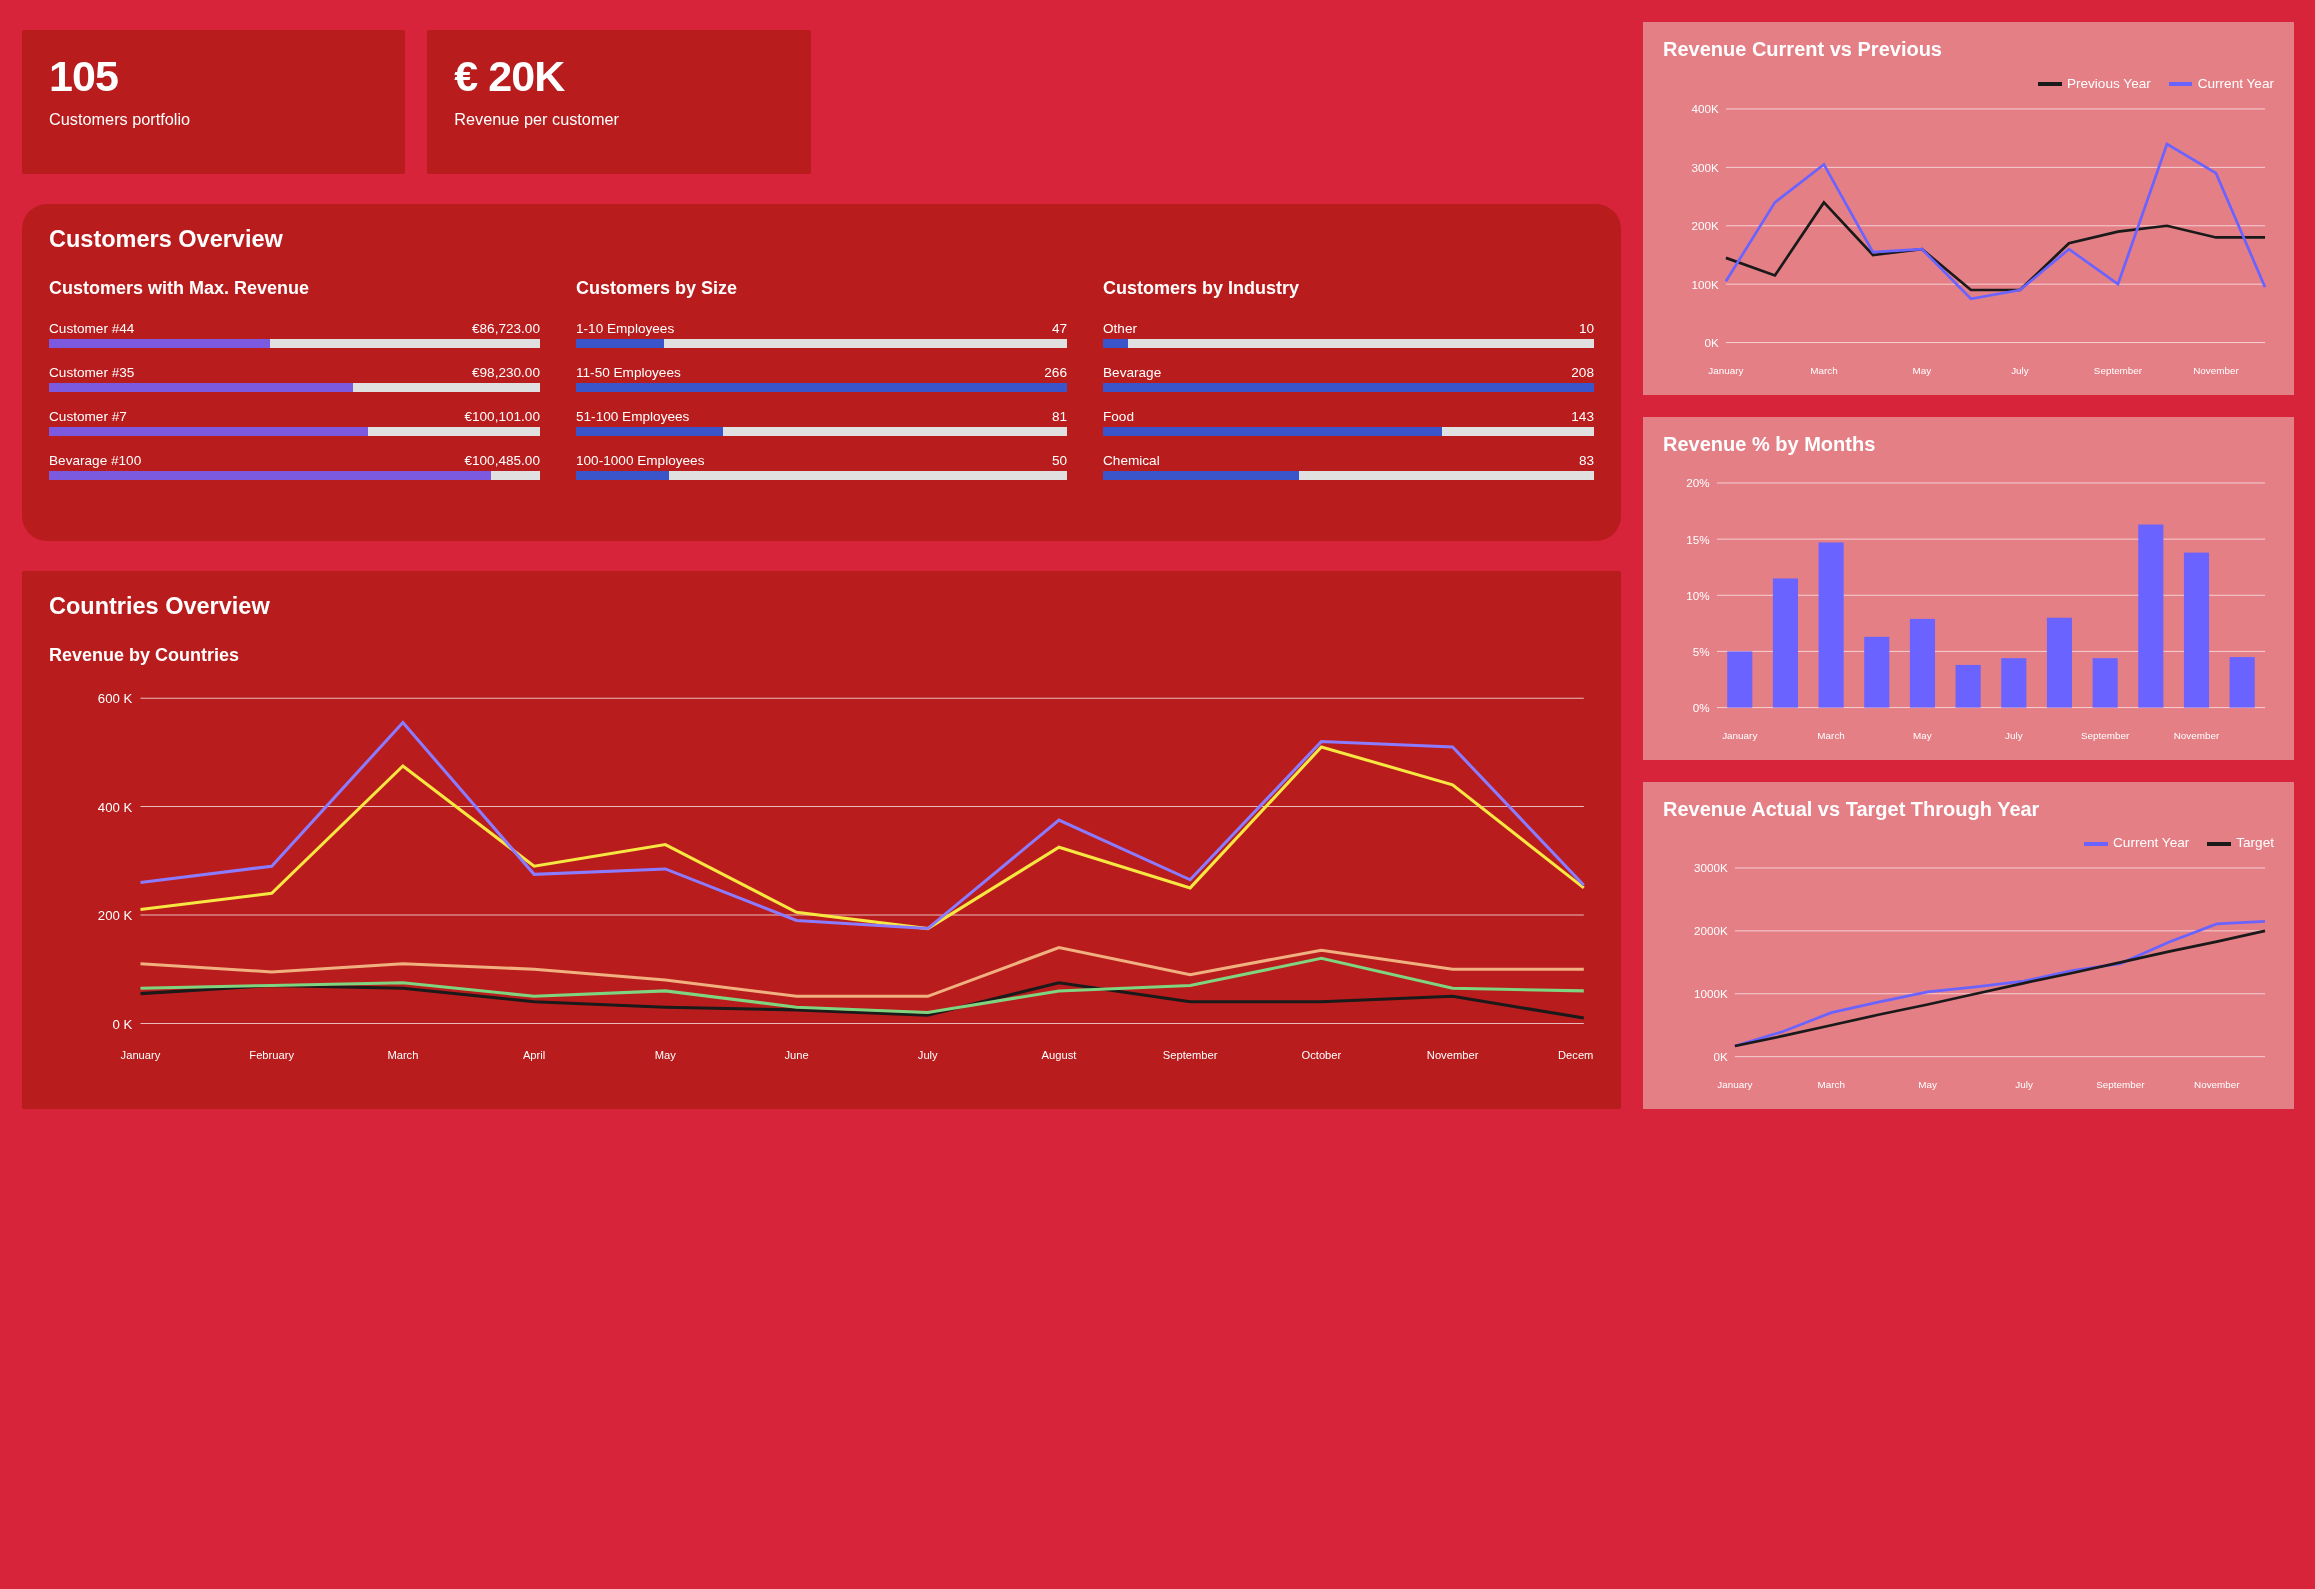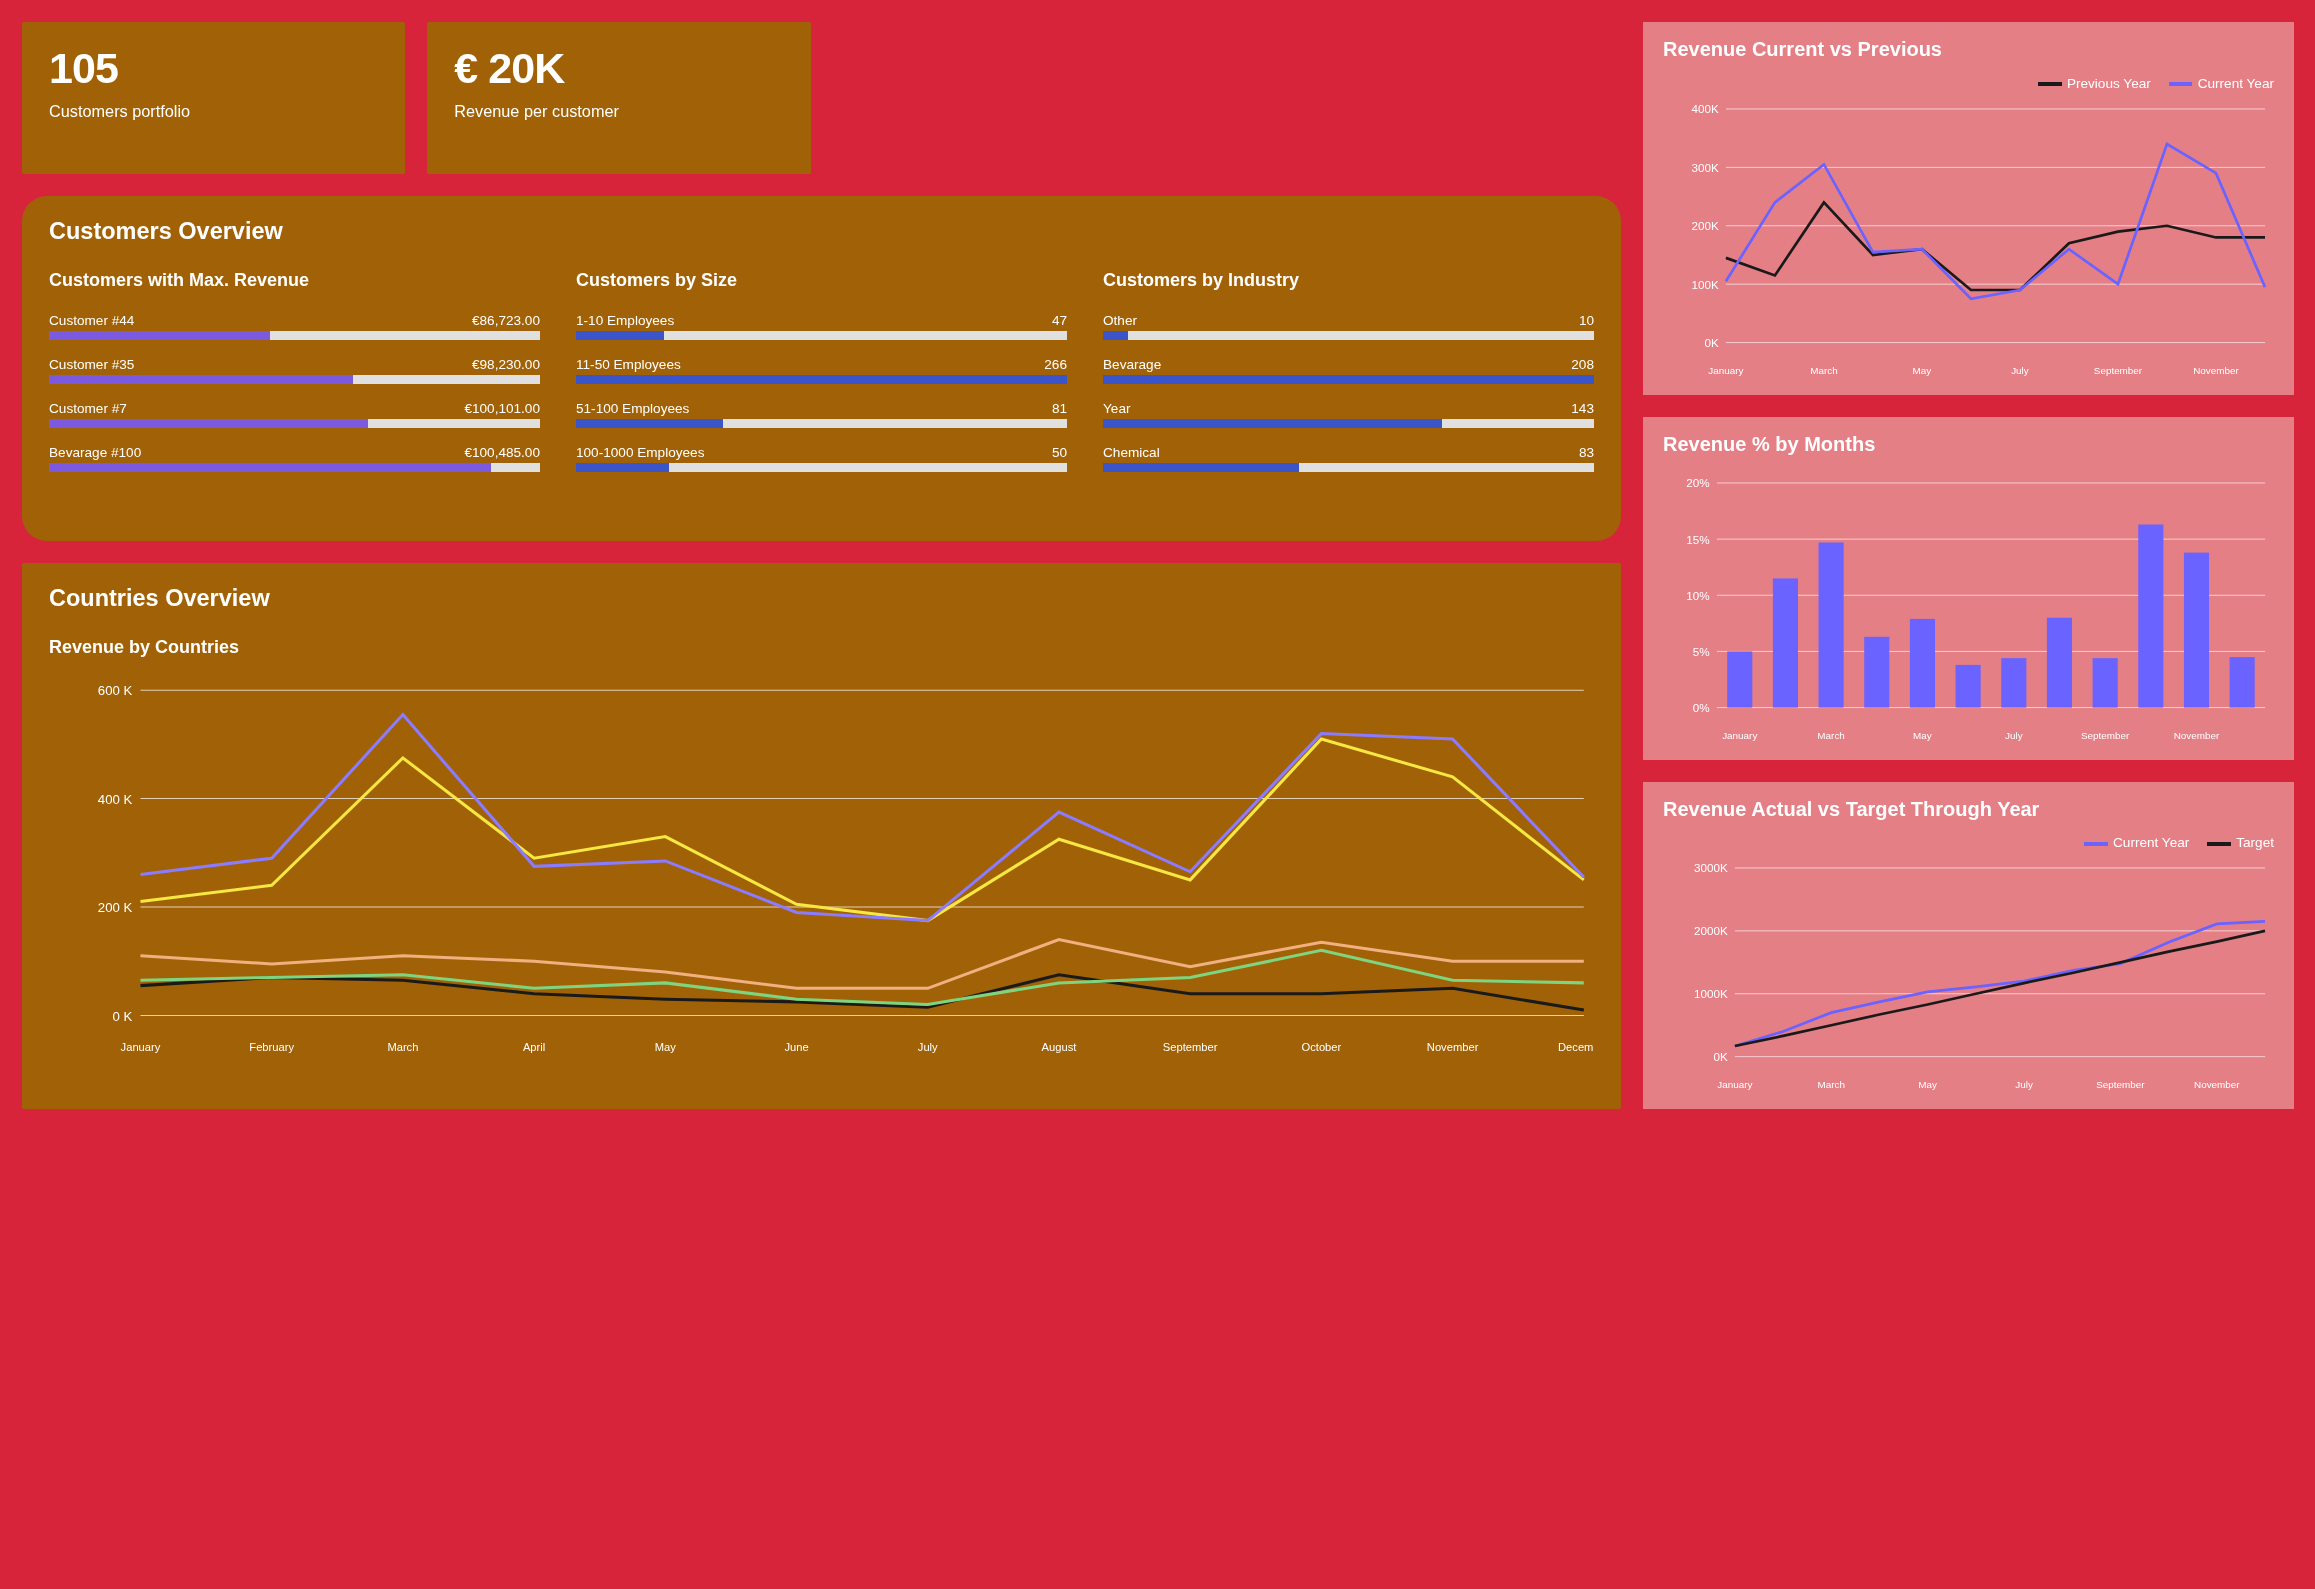--- a/index.html
+++ b/index.html
@@ -10,23 +10,24 @@
     padding: 22px;
     width: 2316px;
   }
   .grid {
     display: grid;
     grid-template-columns: 1fr 1fr 1fr 1fr 651px;
     grid-template-rows: auto auto auto;
     gap: 22px;
   }
   .card {
-    background: #a16207;
+    background: #b91c1c;
     border-radius: 1.8px;
     padding: 22px 27px;
+    margin-top: 8px;
   }
   .kpi .big {
     font-size: 43px;
     font-weight: 700;
     letter-spacing: -0.9px;
   }
   .kpi .lab {
     font-size: 16.3px;
     margin-top: 9px;
   }
@@ -259,21 +260,21 @@
               <div class="lbls">
                 <span>Bevarage</span>
                 <span>208</span>
               </div>
     <div class="track">
                 <div class="fill" style="width:100%"></div>
               </div>
             </div>
             <div class="row-bar">
               <div class="lbls">
-                <span>Year</span>
+                <span>Food</span>
                 <span>143</span>
               </div>
     <div class="track">
                 <div class="fill" style="width:69%"></div>
               </div>
             </div>
             <div class="row-bar">
               <div class="lbls">
                 <span>Chemical</span>
                 <span>83</span>

